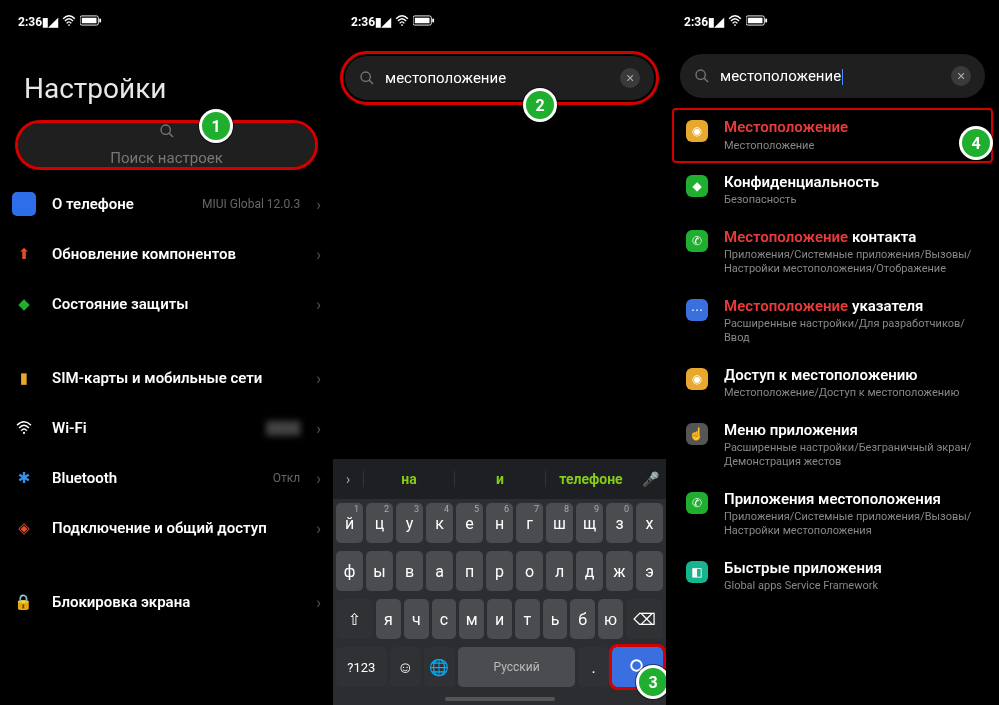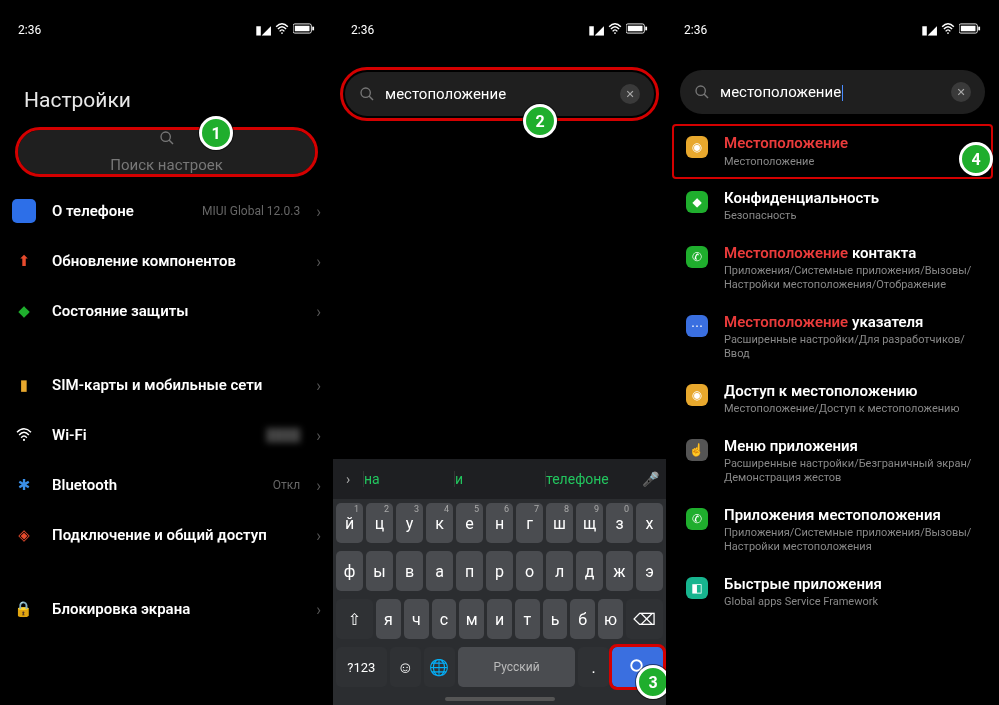--- a/index.html
+++ b/index.html
@@ -19,35 +19,34 @@
     width: 333px;
     height: 705px;
     background: #000;
     position: relative;
     color: #fff;
     overflow: hidden;
   }
   .status-bar {
     height: 28px;
     display: flex;
-    justify-content: space-between;
-    align-items: center;
-    padding: 16px 18px;
+    align-items: center;
+    padding: 8px 18px;
     font-size: 12px;
-    font-weight: 400;
+    font-weight: 700;
   }
   .status-left { }
   .status-right {
     display: flex;
     align-items: center;
     gap: 4px;
   }
   .sb-icon { font-size: 12px; }
   .title {
-    font-size: 21px;
+    font-size: 28px;
     font-weight: 400;
     padding: 28px 18px 12px 24px;
     color: #e8e8e8;
   }
   .search-pill {
     margin: 6px 18px 12px 18px;
     height: 44px;
     background: #1f1f1f;
     border-radius: 22px;
     display: flex;
@@ -166,22 +165,23 @@
     display: flex;
     align-items: center;
     height: 40px;
     background: #1e1f22;
     font-size: 14px;
   }
   .kbd-sugg .chev {
     width: 30px; text-align: center; color: #aaa;
   }
   .kbd-sugg .sugg {
-    flex: 1; text-align: left; color: #22c55e;
+    flex: 1; text-align: center; color: #84cc16;
     border-left: 1px solid #333;
+    font-weight: bold;
   }
   .kbd-sugg .mic {
     width: 30px; text-align: center; color: #aaa;
   }
   .kbd-row {
     display: flex;
     padding: 4px 3px;
     gap: 3px;
   }
   .key {

